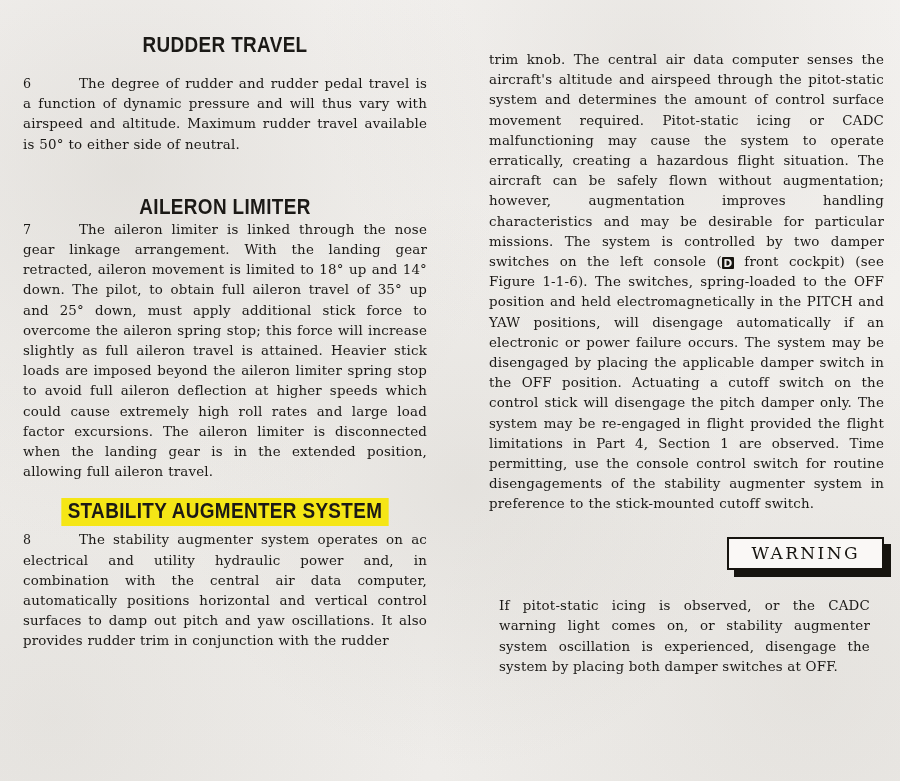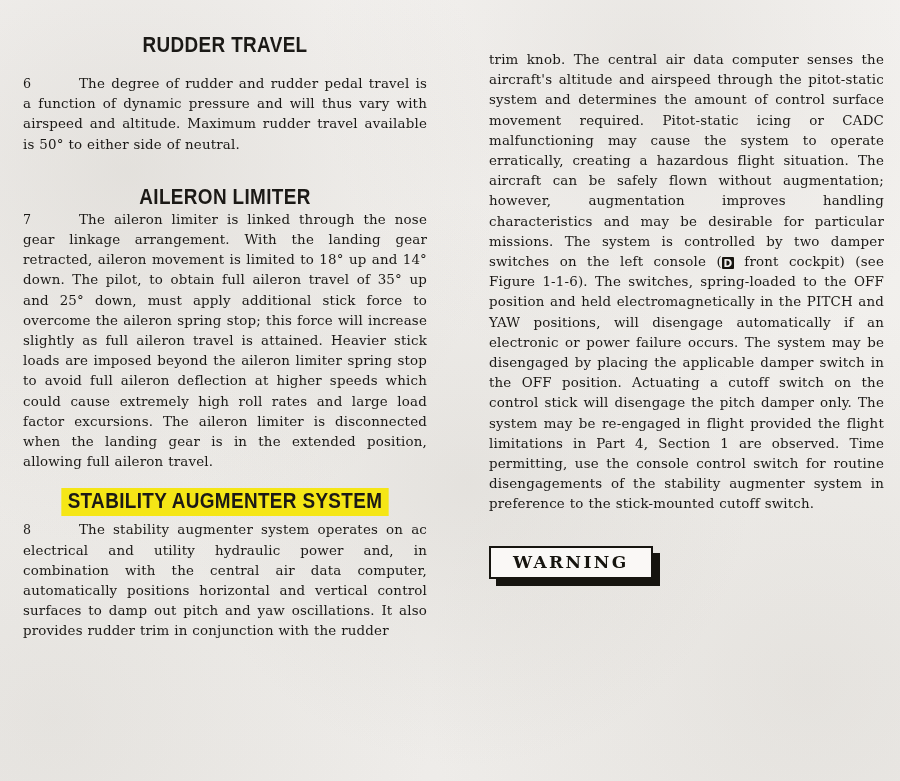--- a/index.html
+++ b/index.html
@@ -74,21 +74,21 @@
   }
   .para .num {
     display: inline-block;
     width: 56px;
     font-size: 12.6px;
   }
 
   
   .s-h-rudder   { margin-top: 33px; }
   .s-p6         { margin-top: 16px; }
-  .s-h-aileron  { margin-top: 30px; }
+  .s-h-aileron  { margin-top: 40px; }
   .s-p7         { }
   .s-h-sas      { margin-top: 16px; }
   .s-p8         { margin-top: 4px; }
   .s-p-right    { margin-top: 0; }
 
   
   .inv-letter {
     display: inline-block;
     background: #16140f;
     color: #f2f0ee;
@@ -98,24 +98,23 @@
     line-height: 12px;
     width: 12px;
     height: 12px;
     text-align: center;
     vertical-align: -1px;
     border-radius: 1px;
   }
 
   
   .warning-zone {
-    margin-top: 31px;
+    margin-top: 22px;
     display: flex;
-    justify-content: flex-start;
-    font-weight: bold;
+    justify-content: flex-end;
   }
   .warning-box {
     position: relative;
     display: inline-block;
   }
   .warning-box .shadow {
     position: absolute;
     left: 7px;
     top: 7px;
     right: -7px;
@@ -177,15 +176,16 @@
 
     <p class="para s-p-right" style="margin-top:38px;"><span>trim knob. The central air data computer senses the aircraft's altitude and airspeed through the pitot-static system and determines the amount of control surface movement required. Pitot-static icing or CADC malfunctioning may cause the system to operate erratically, creating a hazardous flight situation. The aircraft can be safely flown without augmentation; however, augmentation improves handling characteristics and may be desirable for particular missions. The system is controlled by two damper switches on the left console (</span><span class="inv-letter">D</span><span> front cockpit) (see Figure 1-1-6). The switches, spring-loaded to the OFF position and held electromagnetically in the PITCH and YAW positions, will disengage automatically if an electronic or power failure occurs. The system may be disengaged by placing the applicable damper switch in the OFF position. Actuating a cutoff switch on the control stick will disengage the pitch damper only. The system may be re-engaged in flight provided the flight limitations in Part 4, Section 1 are observed. Time permitting, use the console control switch for routine disengagements of the stability augmenter system in preference to the stick-mounted cutoff switch.</span></p>
 
     <div class="warning-zone">
       <div class="warning-box">
         <div class="shadow"></div>
         <div class="plate">WARNING</div>
       </div>
     </div>
 
+    <p class="warning-text">If pitot-static icing is observed, or the CADC warning light comes on, or stability augmenter system oscillation is experienced, disengage the system by placing both damper switches at OFF.</p>
   </div>
 
 </div>
 
 </body></html>

